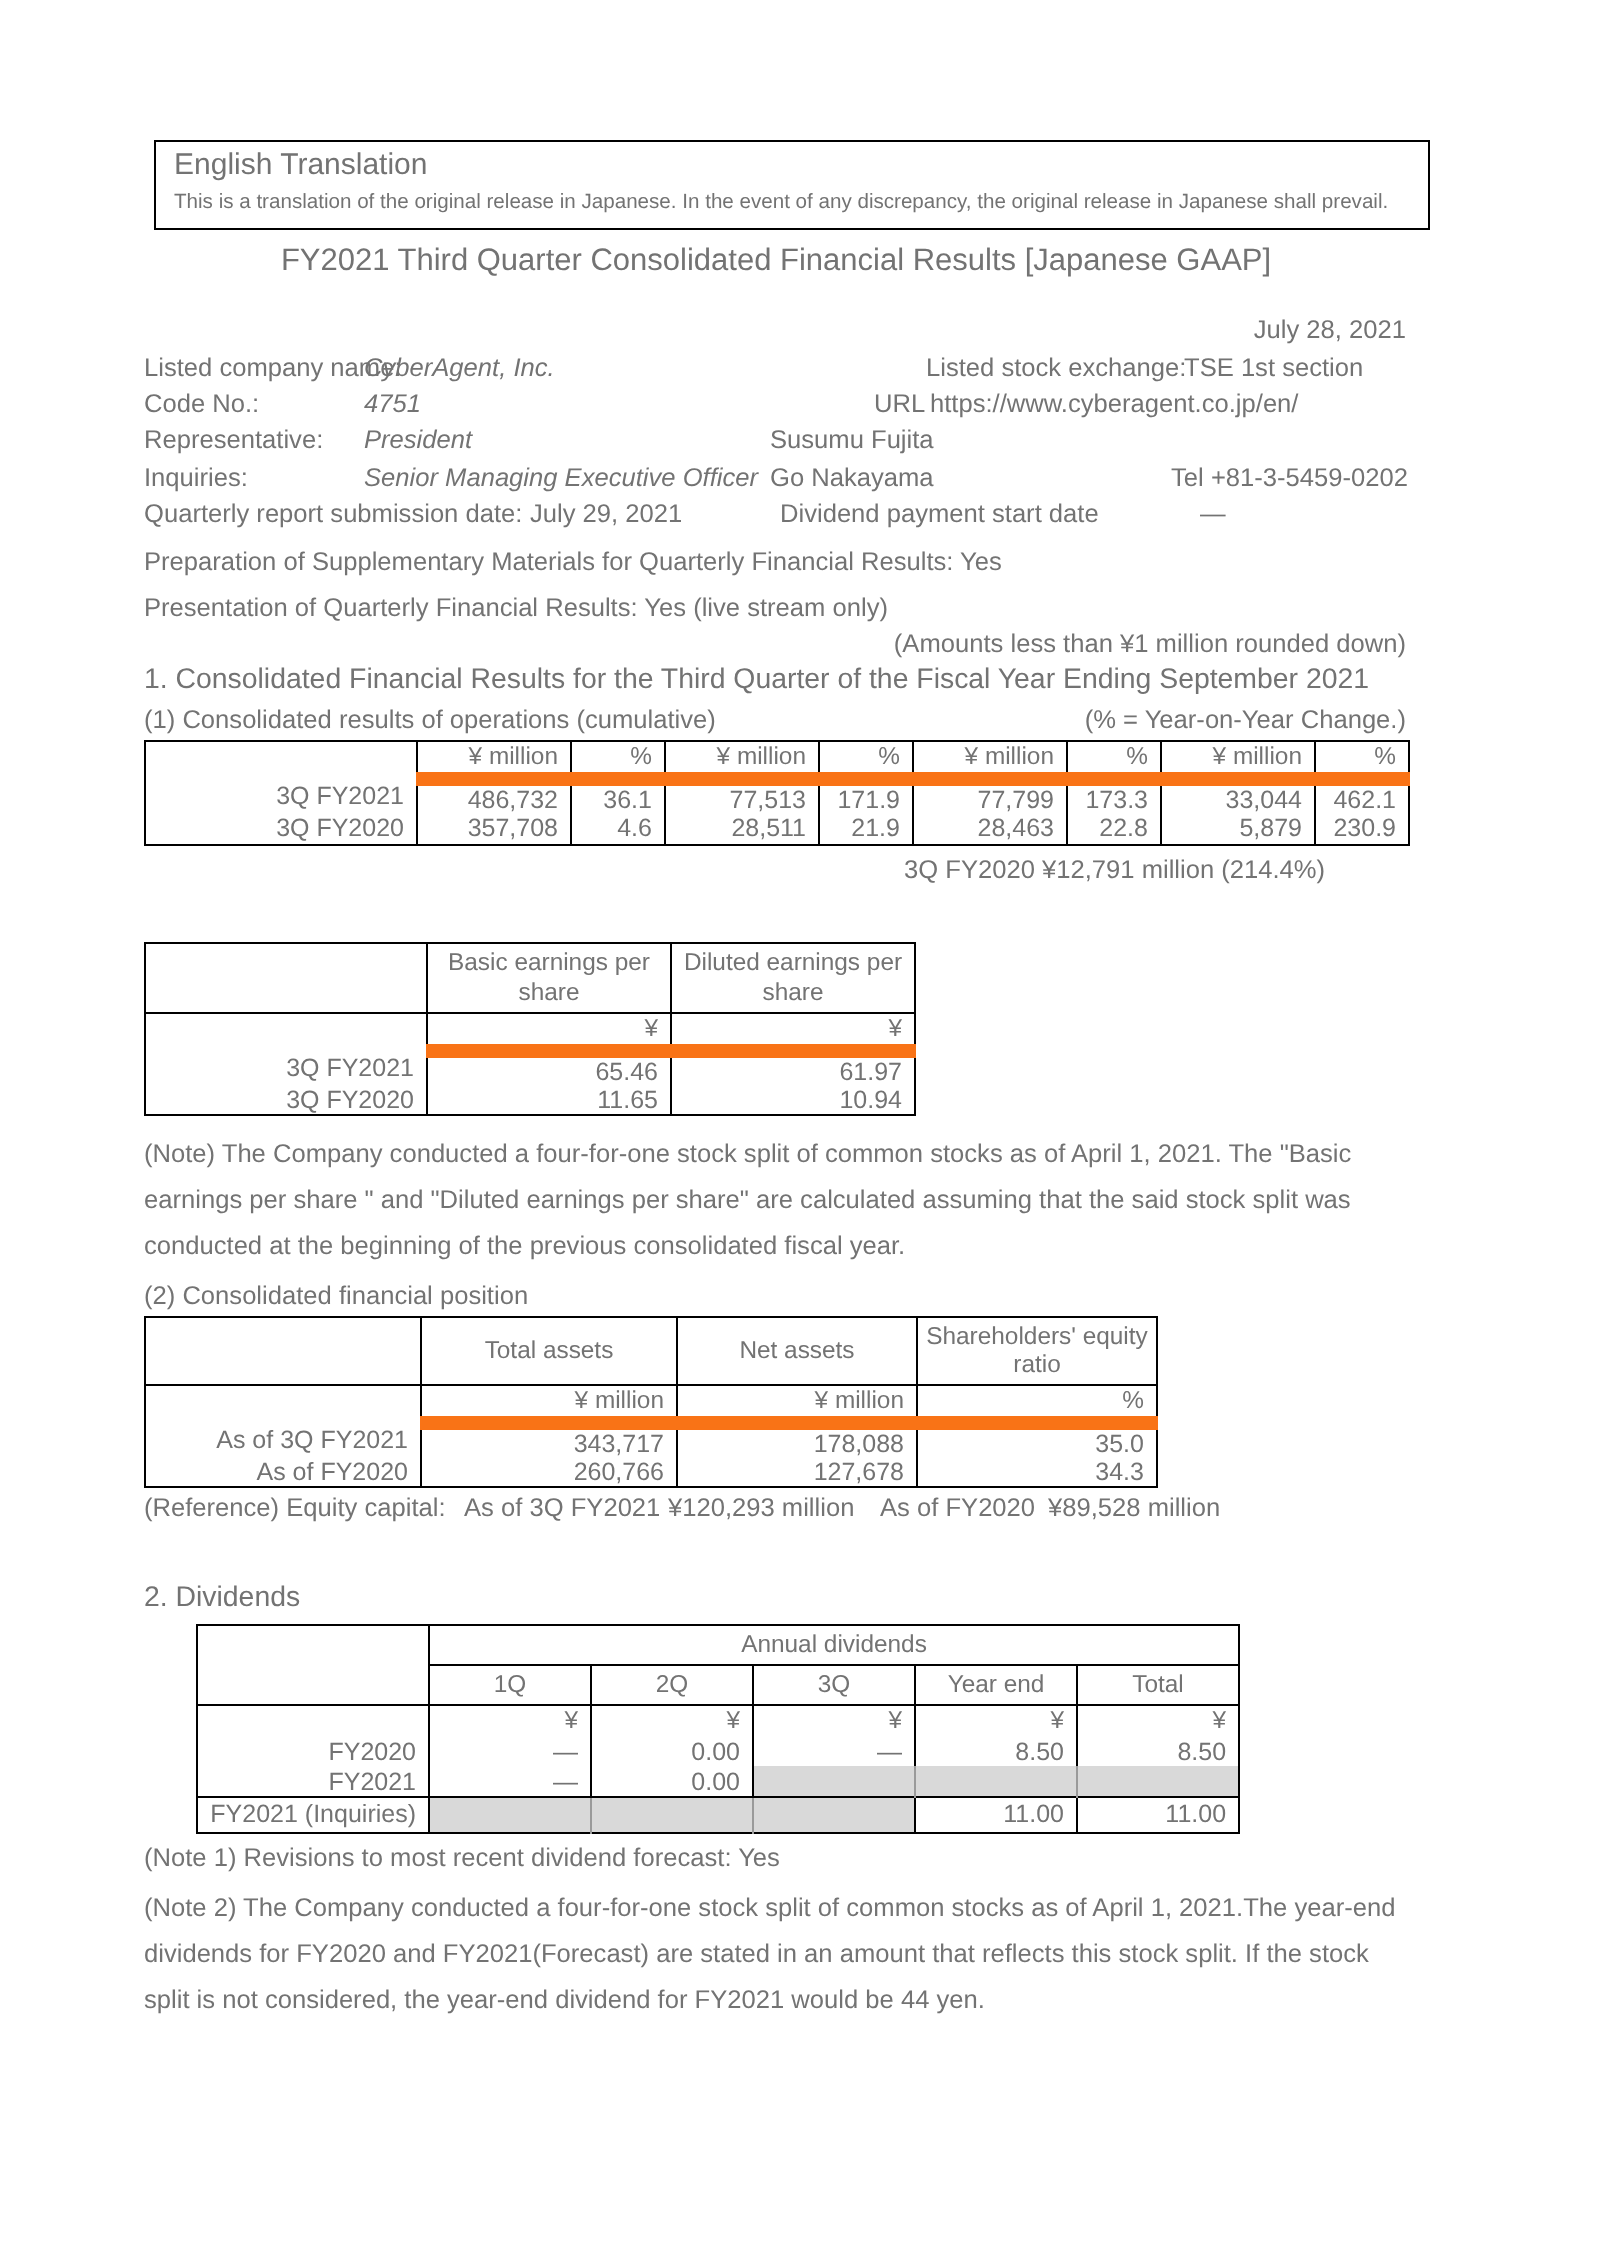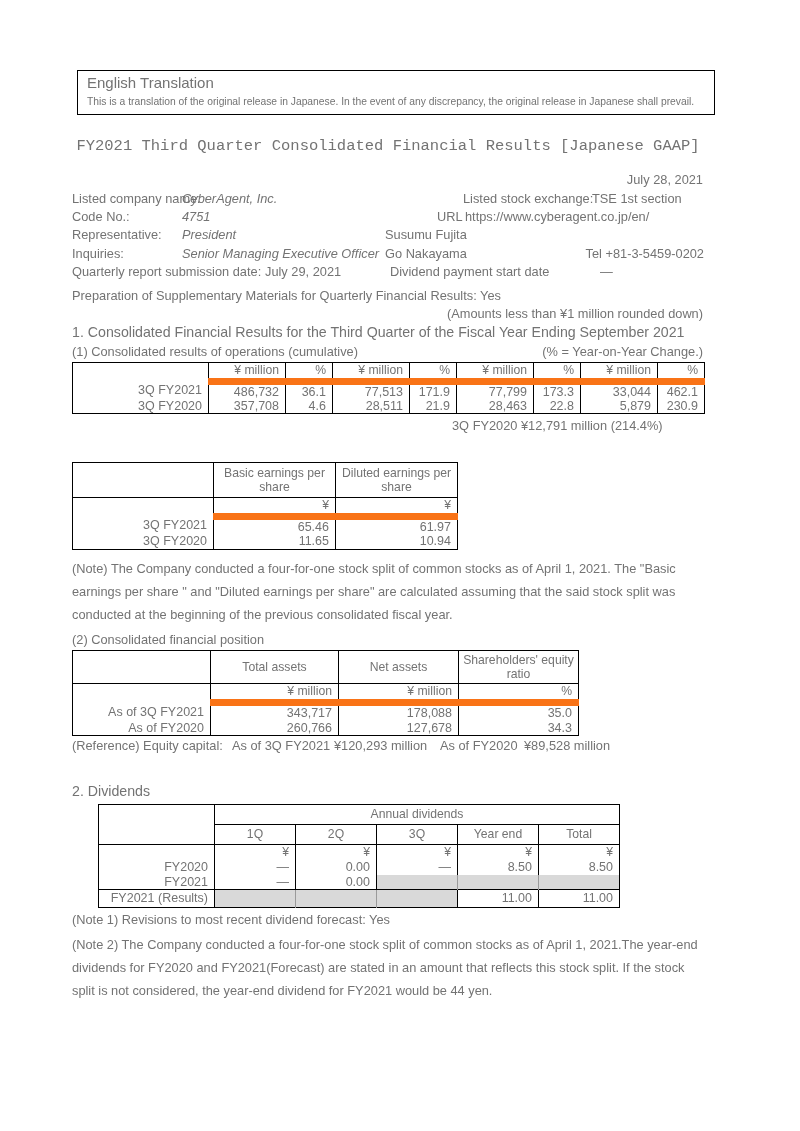--- a/index.html
+++ b/index.html
@@ -20,21 +20,21 @@
   .tbox {
     margin-top: 70px;
     margin-left: 5px;
     width: 638px;
     border: 1.5px solid #000;
     padding: 3px 9px 6px 9px;
   }
   .tbox-title { font-size: 15px; line-height: 1.25; }
   .tbox-note { font-size: 10.3px; line-height: 1.2; margin-top: 3px; }
 
-  .main-title { margin-top: 22px; text-align: center; font-size: 15.5px; font-family: Liberation Mono, monospace; }
+  .main-title { margin-top: 7px; text-align: center; font-size: 15.5px; }
 
   .date-line { margin-top: 17px; text-align: right; font-size: 12.8px; padding-right: 1px; }
 
   
   .info { margin-top: 4px; font-size: 12.8px; }
   .irow { position: relative; height: 18.2px; }
   .irow span { position: absolute; top: 0; white-space: nowrap; }
   .l0 { left: 0; } .l110 { left: 110px; font-style: italic; } .l193 { left: 193px; }
   .l313 { left: 313px; } .l318 { left: 318px; } .l365 { left: 365px; }
   .l391 { left: 391px; } .l393 { left: 393px; } .l520 { left: 520px; }
@@ -128,20 +128,21 @@
       </div>
       <div class="irow">
         <span class="l0">Quarterly report submission date:</span>
         <span class="l193">July 29, 2021</span>
         <span class="l318">Dividend payment start date</span>
         <span class="l528">—</span>
       </div>
     </div>
 
     <div class="plain-line">Preparation of Supplementary Materials for Quarterly Financial Results: Yes</div>
+    <div class="plain-line">Presentation of Quarterly Financial Results: Yes (live stream only)</div>
     <div class="amounts-note">(Amounts less than ¥1 million rounded down)</div>
 
     <div class="sec-heading">1. Consolidated Financial Results for the Third Quarter of the Fiscal Year Ending September 2021</div>
     <div class="sub-row">
       <span>(1) Consolidated results of operations (cumulative)</span>
       <span class="right">(% = Year-on-Year Change.)</span>
     </div>
 
     <table class="ftable" style="width:632px;">
       <colgroup>
@@ -316,21 +317,21 @@
       </tr>
       <tr class="data">
         <td class="lblcell indent">FY2021</td>
         <td>—</td>
         <td>0.00</td>
         <td class="gray"></td>
         <td class="gray"></td>
         <td class="gray"></td>
       </tr>
       <tr class="data forecast">
-        <td class="lblcell indent-sm">FY2021 (Results)</td>
+        <td class="lblcell indent-sm">FY2021 (Inquiries)</td>
         <td class="gray"></td>
         <td class="gray"></td>
         <td class="gray"></td>
         <td>11.00</td>
         <td>11.00</td>
       </tr>
     </tbody>
       </table>
 
     <div class="bottom-notes">

